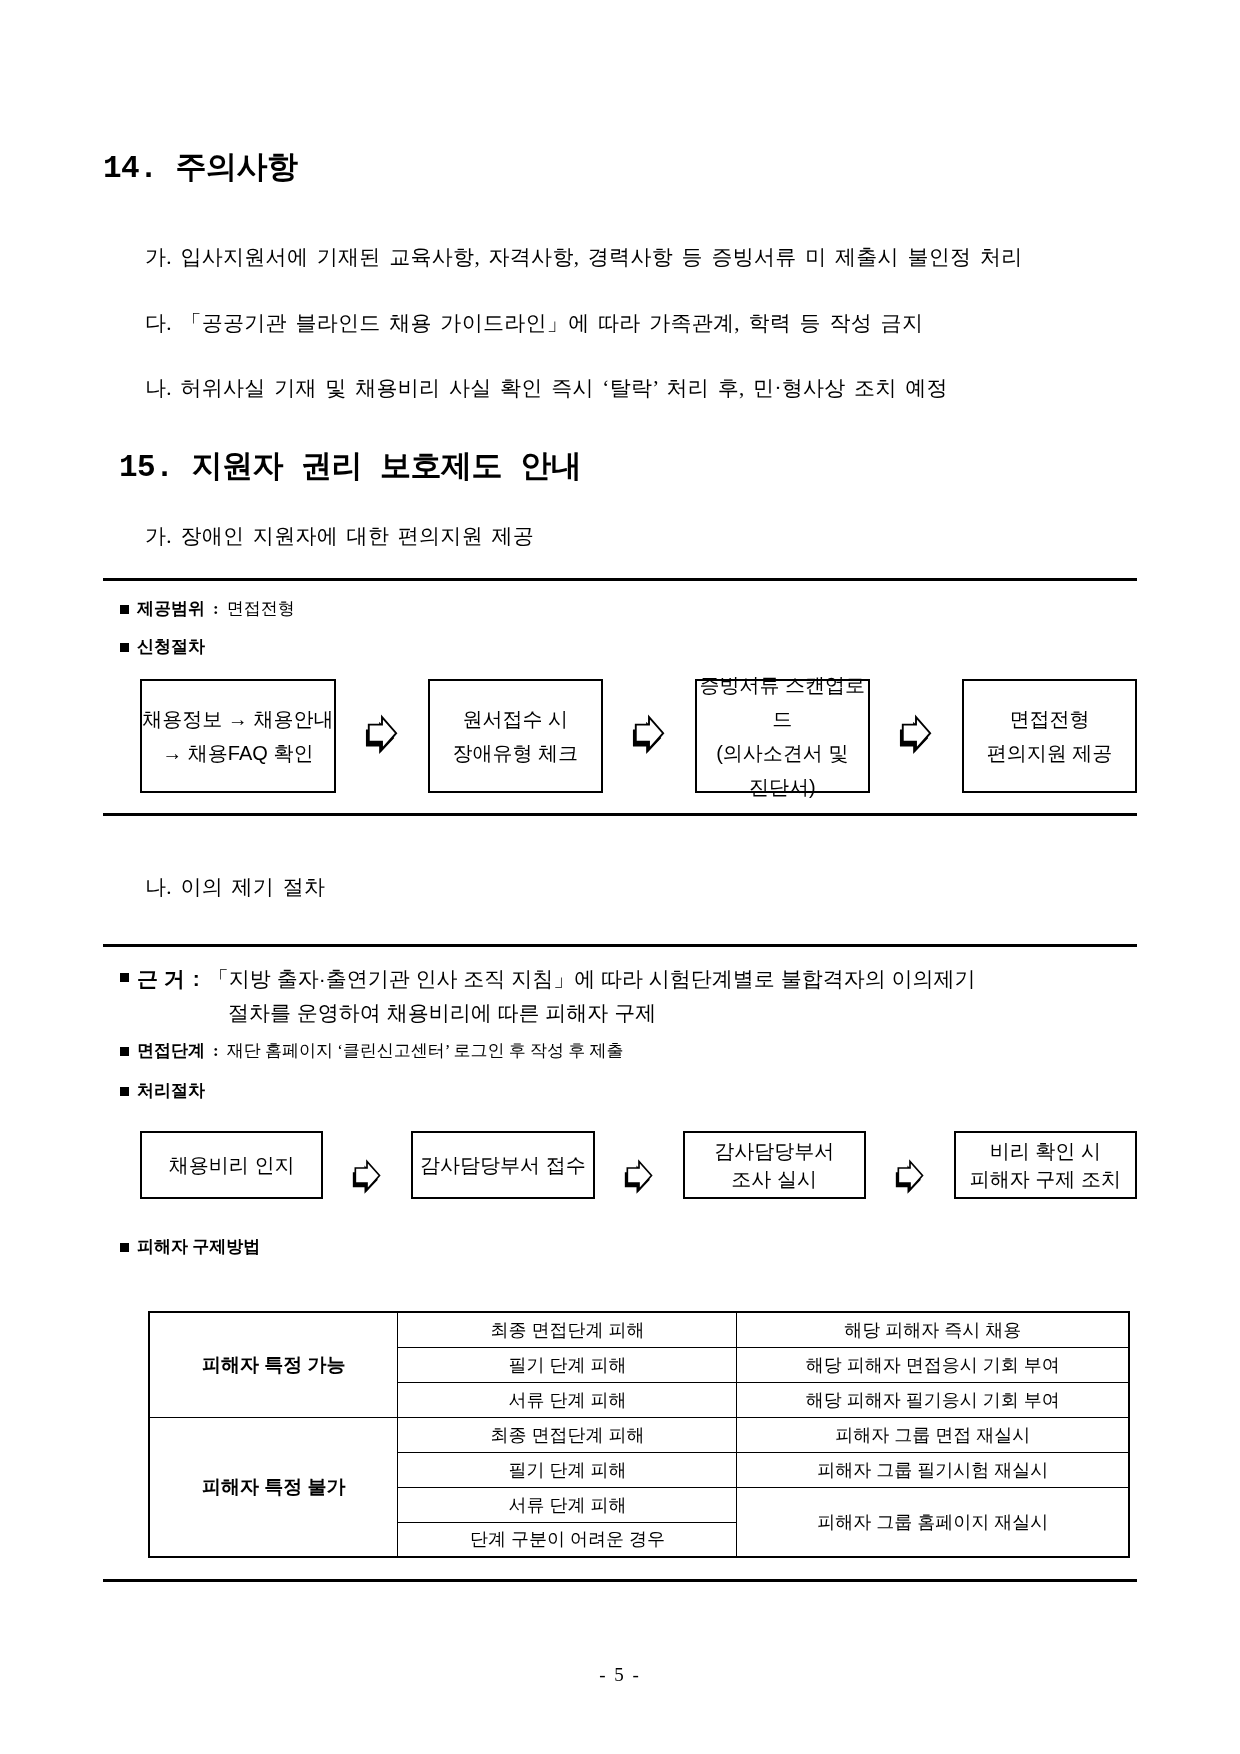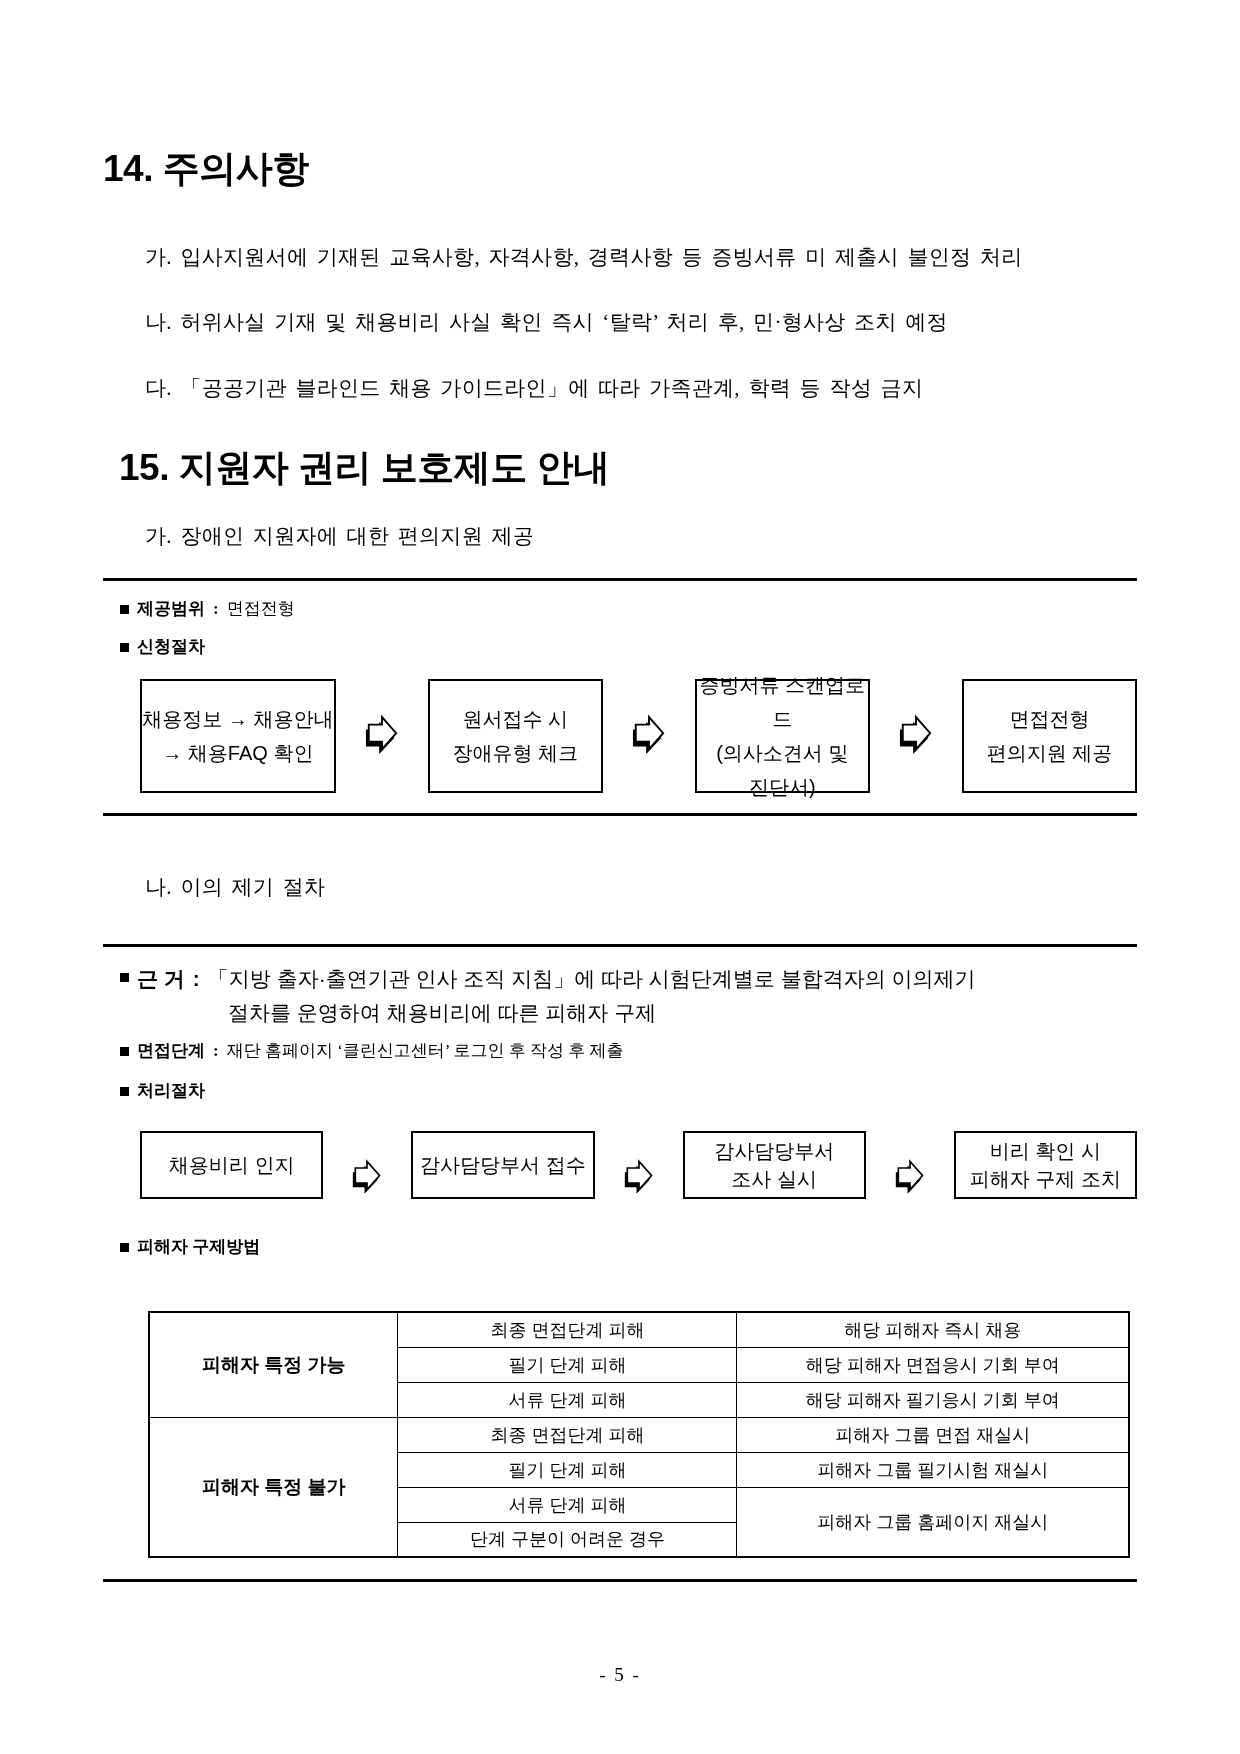--- a/index.html
+++ b/index.html
@@ -1,21 +1,21 @@
 <!DOCTYPE html>
 <html><head>
 <meta charset="utf-8">
 <style>
   * { margin:0; padding:0; box-sizing:border-box; }
   html,body { background:#ffffff; }
   body { width:1240px; height:1754px; position:relative; color:#000; }
   .page { width:1240px; height:1754px; padding:150px 103px 0 103px; background:#fff; overflow:hidden; }
 
-  .h-num { font-family:Liberation Sans, sans-serif; font-weight:bold;
-           font-size:37px; letter-spacing:-0.5px; line-height:38px; }
+  .h-num { font-family:Liberation Mono, monospace; font-weight:bold;
+           font-size:31px; letter-spacing:-0.5px; line-height:38px; }
   .serif-item { font-family:"Liberation Serif", serif; font-size:21px; line-height:30px;
                 letter-spacing:.3px; word-spacing:3px; margin-left:42px; }
 
   .rule { height:3px; background:#000; }
 
   .bullet-row { display:flex; align-items:flex-start; margin-left:17px;
                 font-family:Liberation Serif, serif; font-size:17px; line-height:28px; }
   .sq { width:9px; height:9px; background:#000; margin:10px 8px 0 0; flex:0 0 auto; }
   .b-label { font-weight:bold; white-space:nowrap; }
   .b-sep { font-weight:bold; padding:0 8px; }
@@ -67,22 +67,22 @@
   .mt-page{ margin-top:82px; }
 </style>
 </head>
 <body>
 
 <div class="page">
 
   <div class="h-num">14. 주의사항</div>
 
   <div class="serif-item mt-ga">가. 입사지원서에 기재된 교육사항, 자격사항, 경력사항 등 증빙서류 미 제출시 불인정 처리</div>
+  <div class="serif-item mt-da">다. 「공공기관 블라인드 채용 가이드라인」에 따라 가족관계, 학력 등 작성 금지</div>
   <div class="serif-item mt-na">나. 허위사실 기재 및 채용비리 사실 확인 즉시 ‘탈락’ 처리 후, 민·형사상 조치 예정</div>
-  <div class="serif-item mt-da">다. 「공공기관 블라인드 채용 가이드라인」에 따라 가족관계, 학력 등 작성 금지</div>
 
   <div class="h-num mt-h15">15. 지원자 권리 보호제도 안내</div>
 
   <div class="serif-item mt-suba">가. 장애인 지원자에 대한 편의지원 제공</div>
 
   <div class="rule mt-r1"></div>
 
   <div class="bullet-row mt-scope">
     <span class="sq"></span>
     <span class="b-label">제공범위</span>

